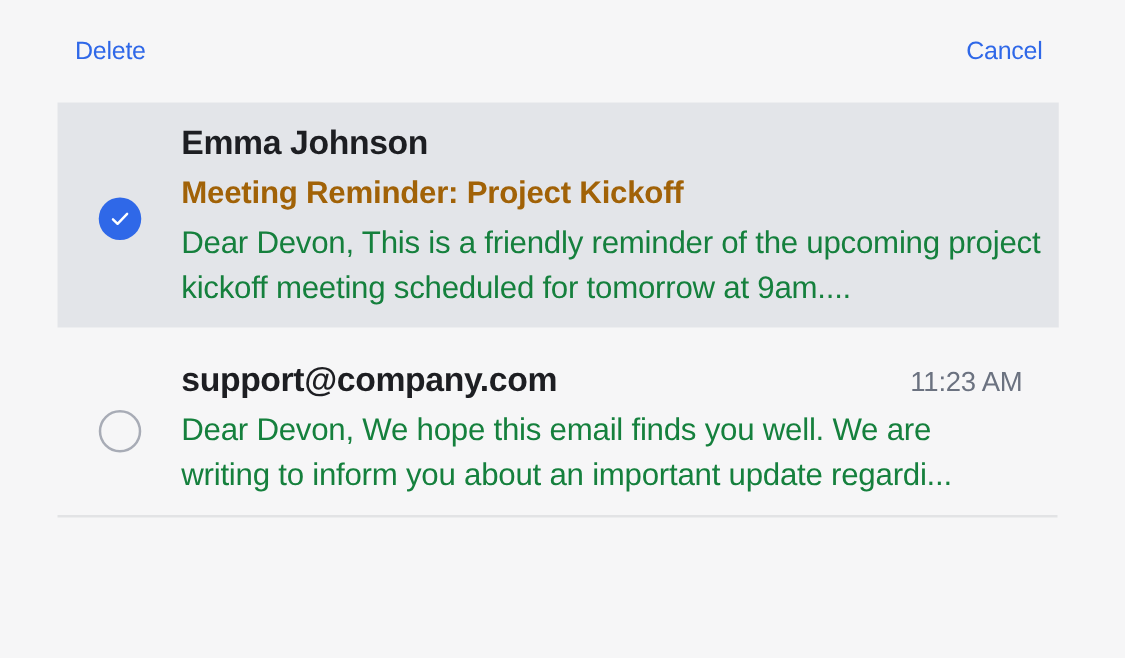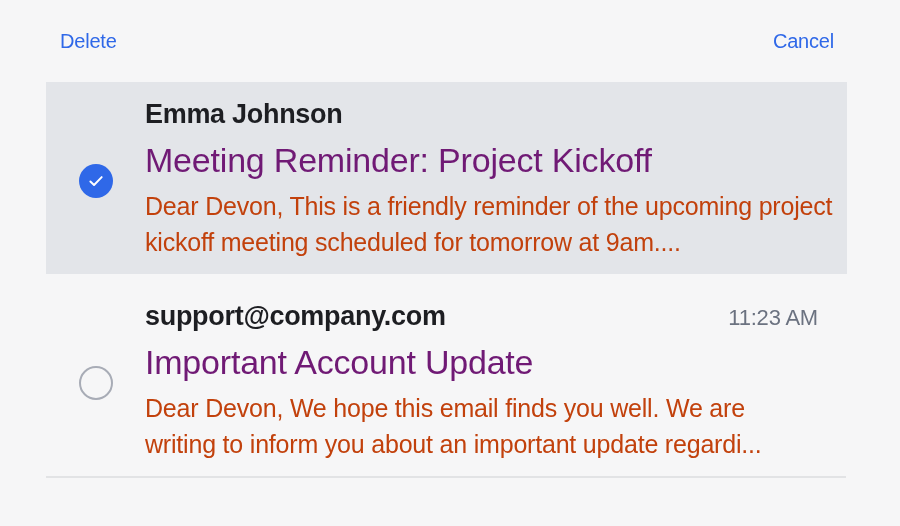--- a/index.html
+++ b/index.html
@@ -141,34 +141,34 @@
   .time {
     font-size: 22px;
     color: #6b7280;
     font-weight: 400;
     white-space: nowrap;
     flex: 0 0 auto;
     letter-spacing: -0.2px;
   }
 
   .subject {
-    font-size: 34px;
-    color: #701a75;
-    font-weight: 400;
+    font-size: 25px;
+    color: #a16207;
+    font-weight: 700;
     line-height: 1.32;
     margin-top: 7px;
     letter-spacing: -0.2px;
     white-space: nowrap;
     overflow: hidden;
     text-overflow: ellipsis;
   }
 
   .preview {
     font-size: 25px;
-    color: #c2410c;
+    color: #15803d;
     font-weight: 400;
     line-height: 1.44;
     margin-top: 5px;
     letter-spacing: -0.2px;
   }
 
   .divider {
     height: 2px;
     background: #e2e3e5;
     margin: 0 54px 0 46px;
@@ -210,21 +210,20 @@
 
     <div class="email-row plain">
       <div class="check-col">
         <span class="checkbox unchecked"></span>
       </div>
       <div class="email-body">
         <div class="row-top">
           <div class="sender">support@company.com</div>
           <div class="time">11:23 AM</div>
         </div>
-        <div class="subject">Important Account Update</div>
         <div class="preview">Dear Devon, We hope this email finds you well. We are writing to inform you about an important update regardi...</div>
       </div>
     </div>
 
     <div class="divider"></div>
 
   </div>
 </div>
 
 </body></html>

